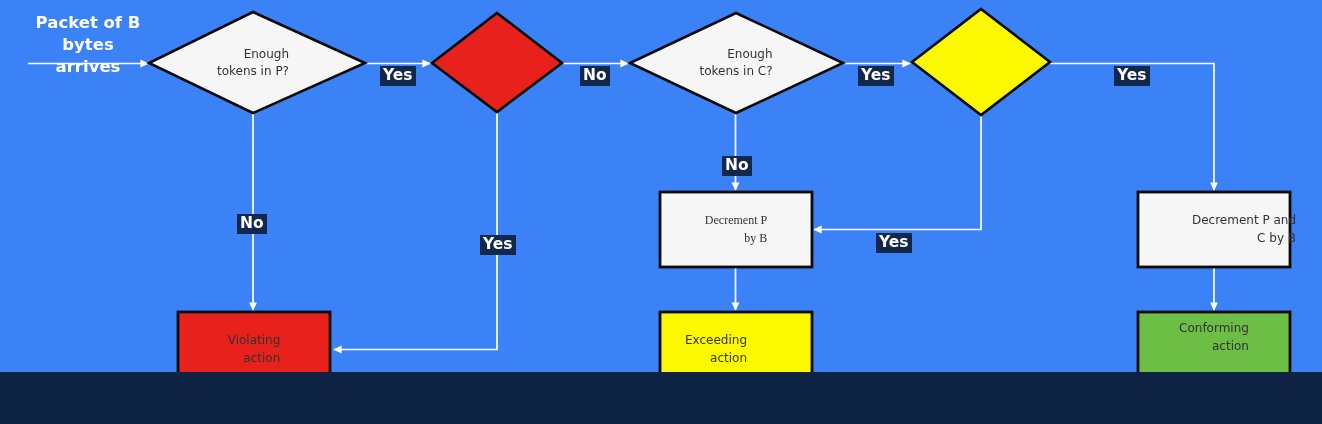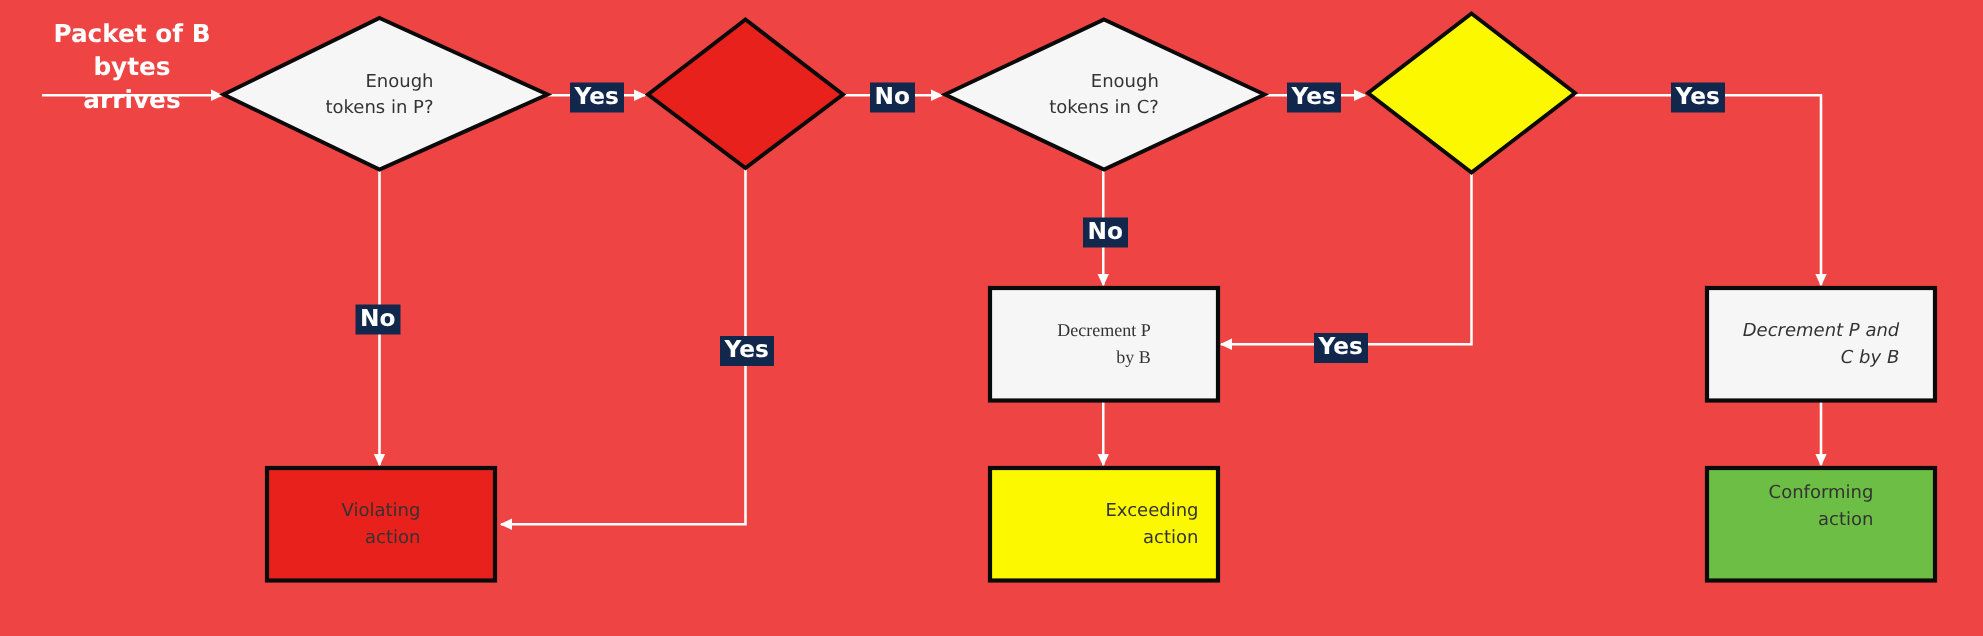--- a/index.html
+++ b/index.html
@@ -3,22 +3,22 @@
 <meta charset="utf-8">
 <style>
   html, body {
     margin: 0;
     padding: 0;
     background: #0f2444;
   }
   #canvas {
     position: relative;
     width: 1322px;
-    height: 424px;
-    background: #ef4444;
+    height: 372px;
+    background: #3b82f6;
     overflow: hidden;
     font-family: "DejaVu Sans", "Liberation Sans", sans-serif;
   }
   #flow-svg {
     position: absolute;
     left: 0;
     top: 0;
     width: 1322px;
     height: 424px;
   }
@@ -37,20 +37,21 @@
   }
   .edge-label {
     position: absolute;
     color: #ffffff;
     font-size: 15.5px;
     font-weight: bold;
     line-height: 1;
     background: #12274c;
     padding: 2px 3px;
     white-space: nowrap;
+    margin-top: 11px;
   }
   .start-label {
     position: absolute;
     color: #ffffff;
     font-size: 16.5px;
     font-weight: bold;
     line-height: 1.34;
     text-align: center;
     white-space: pre-line;
   }
@@ -121,24 +122,24 @@
   <div class="node-text" style="left:656px; top:33px; width:160px; height:60px;">Enough
 tokens in C?</div>
 
 
   <div class="node-text" style="left:178px; top:312px; width:152px; height:75px;">Violating
 action</div>
 
   <div class="node-text" style="left:660px; top:192px; width:152px; height:75px;font-family:Liberation Serif, serif;">Decrement P
 by B</div>
 
-  <div class="node-text" style="left:692px; top:312px; width:152px; height:75px;">Exceeding
+  <div class="node-text" style="left:640px; top:312px; width:152px; height:75px;">Exceeding
 action</div>
 
-  <div class="node-text" style="left:1138px; top:192px; width:152px; height:75px;font-style:italic;">Decrement P and
+  <div class="node-text" style="left:1168px; top:192px; width:152px; height:75px;">Decrement P and
 C by B</div>
 
   <div class="node-text" style="left:1138px; top:300px; width:152px; height:75px;">Conforming
 action</div>
 
   <div class="edge-label" style="left:380px; top:55px;">Yes</div>
 
   <div class="edge-label" style="left:237px; top:203px;">No</div>
 
   <div class="edge-label" style="left:580px; top:55px;">No</div>

